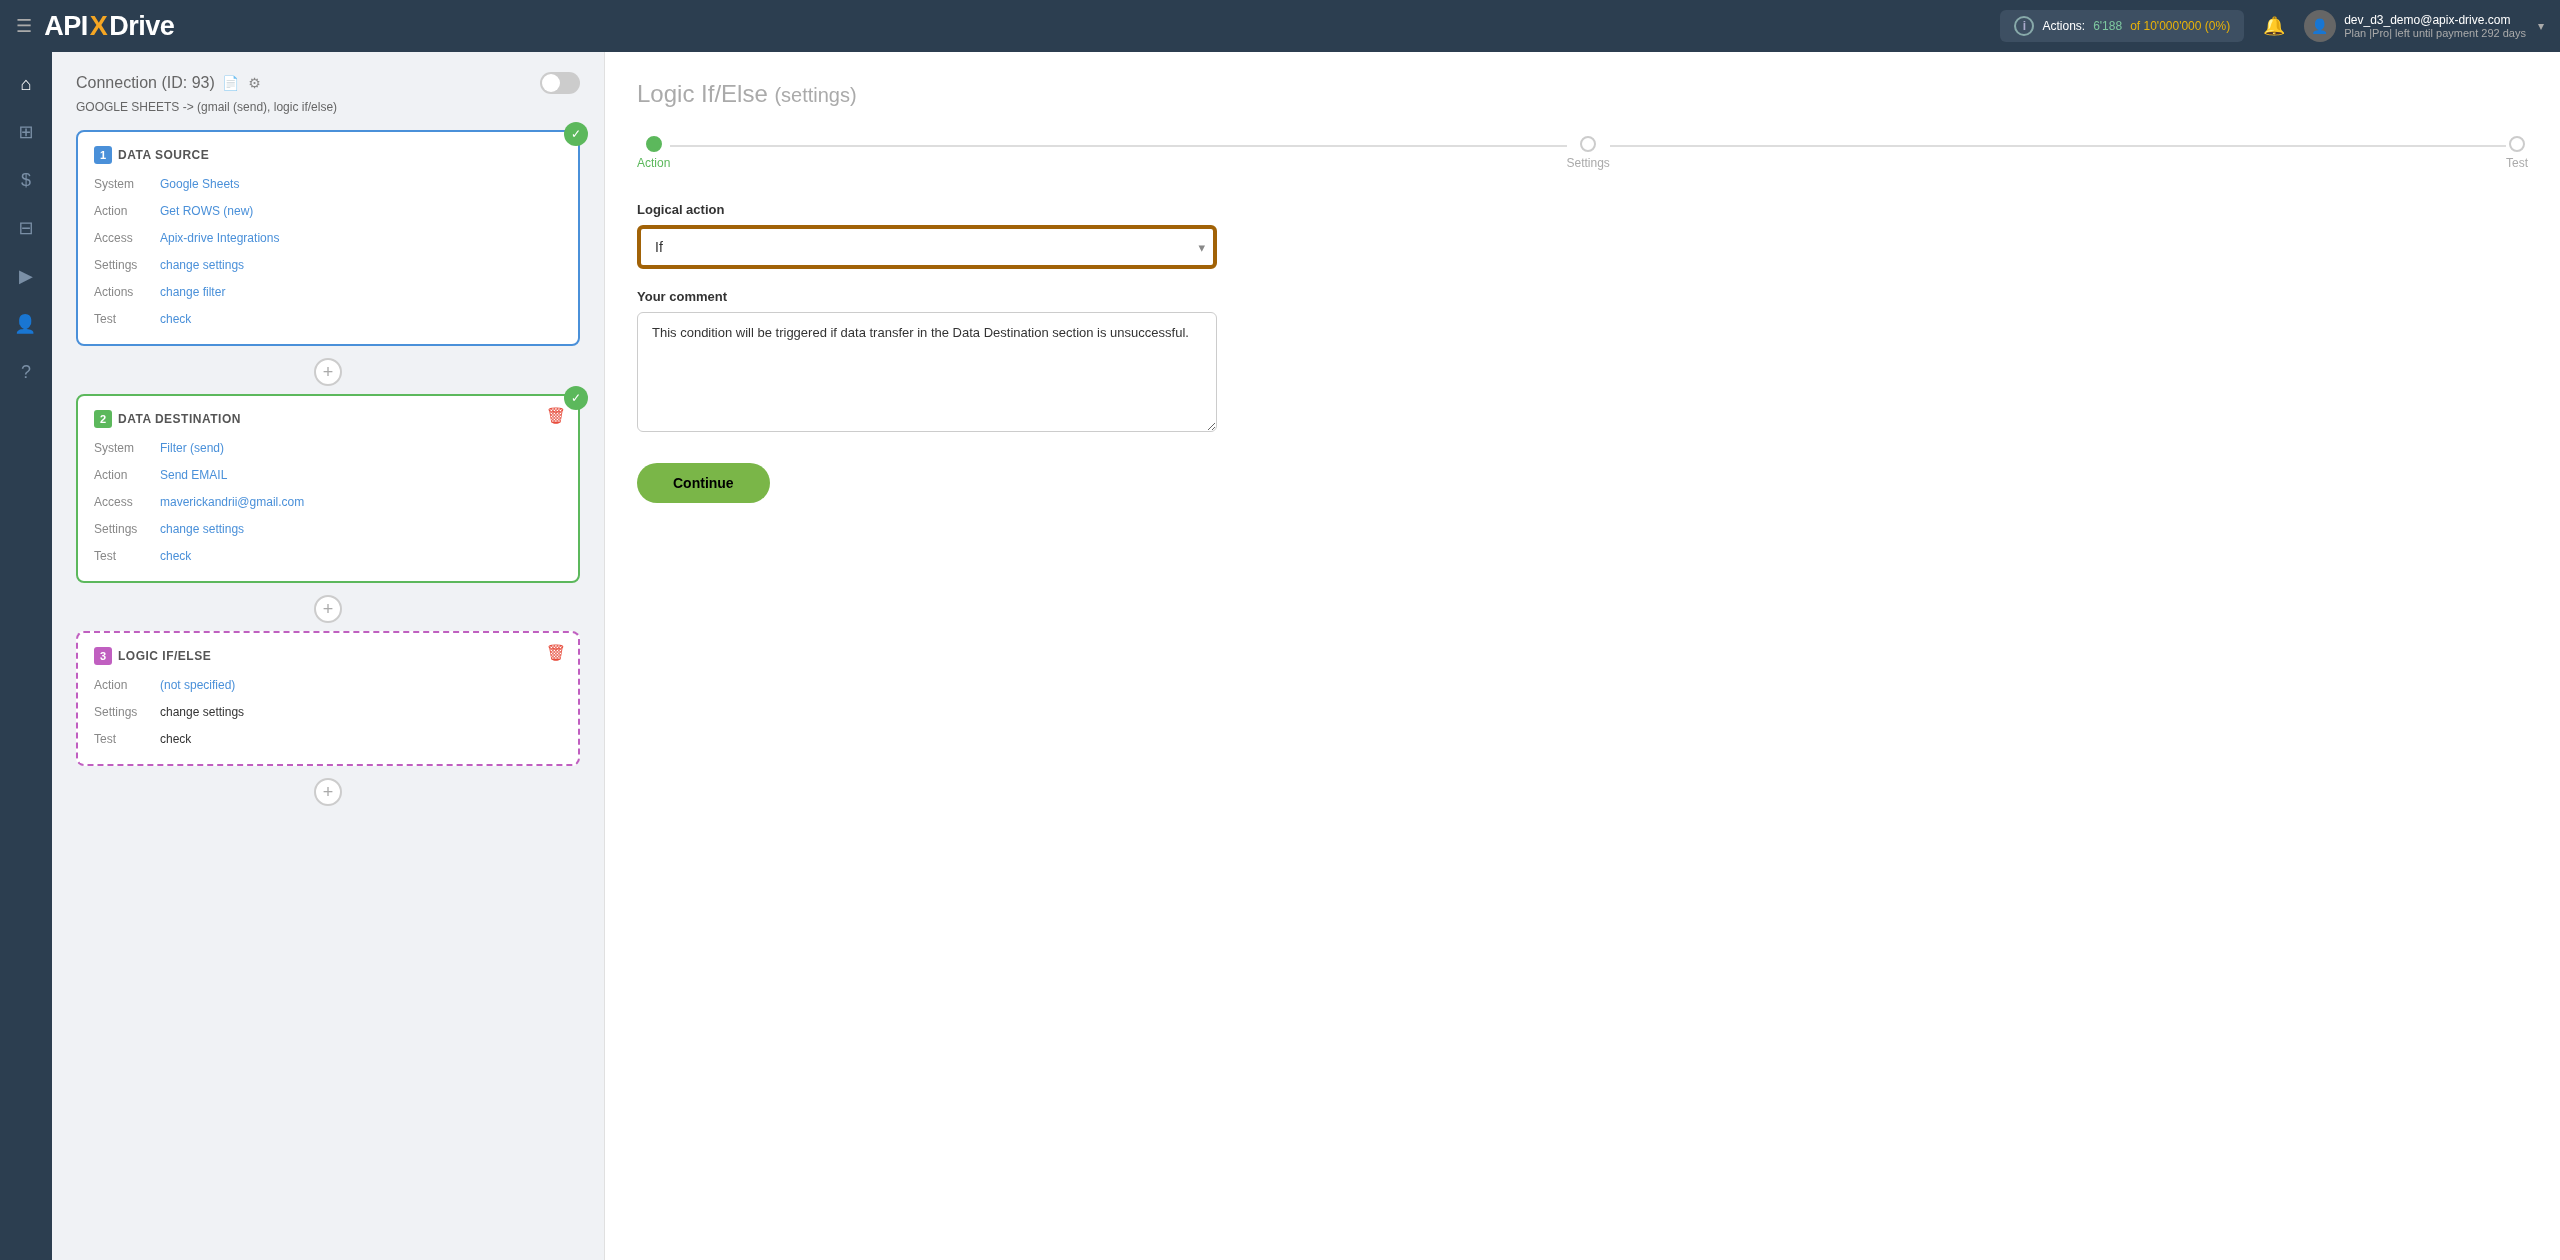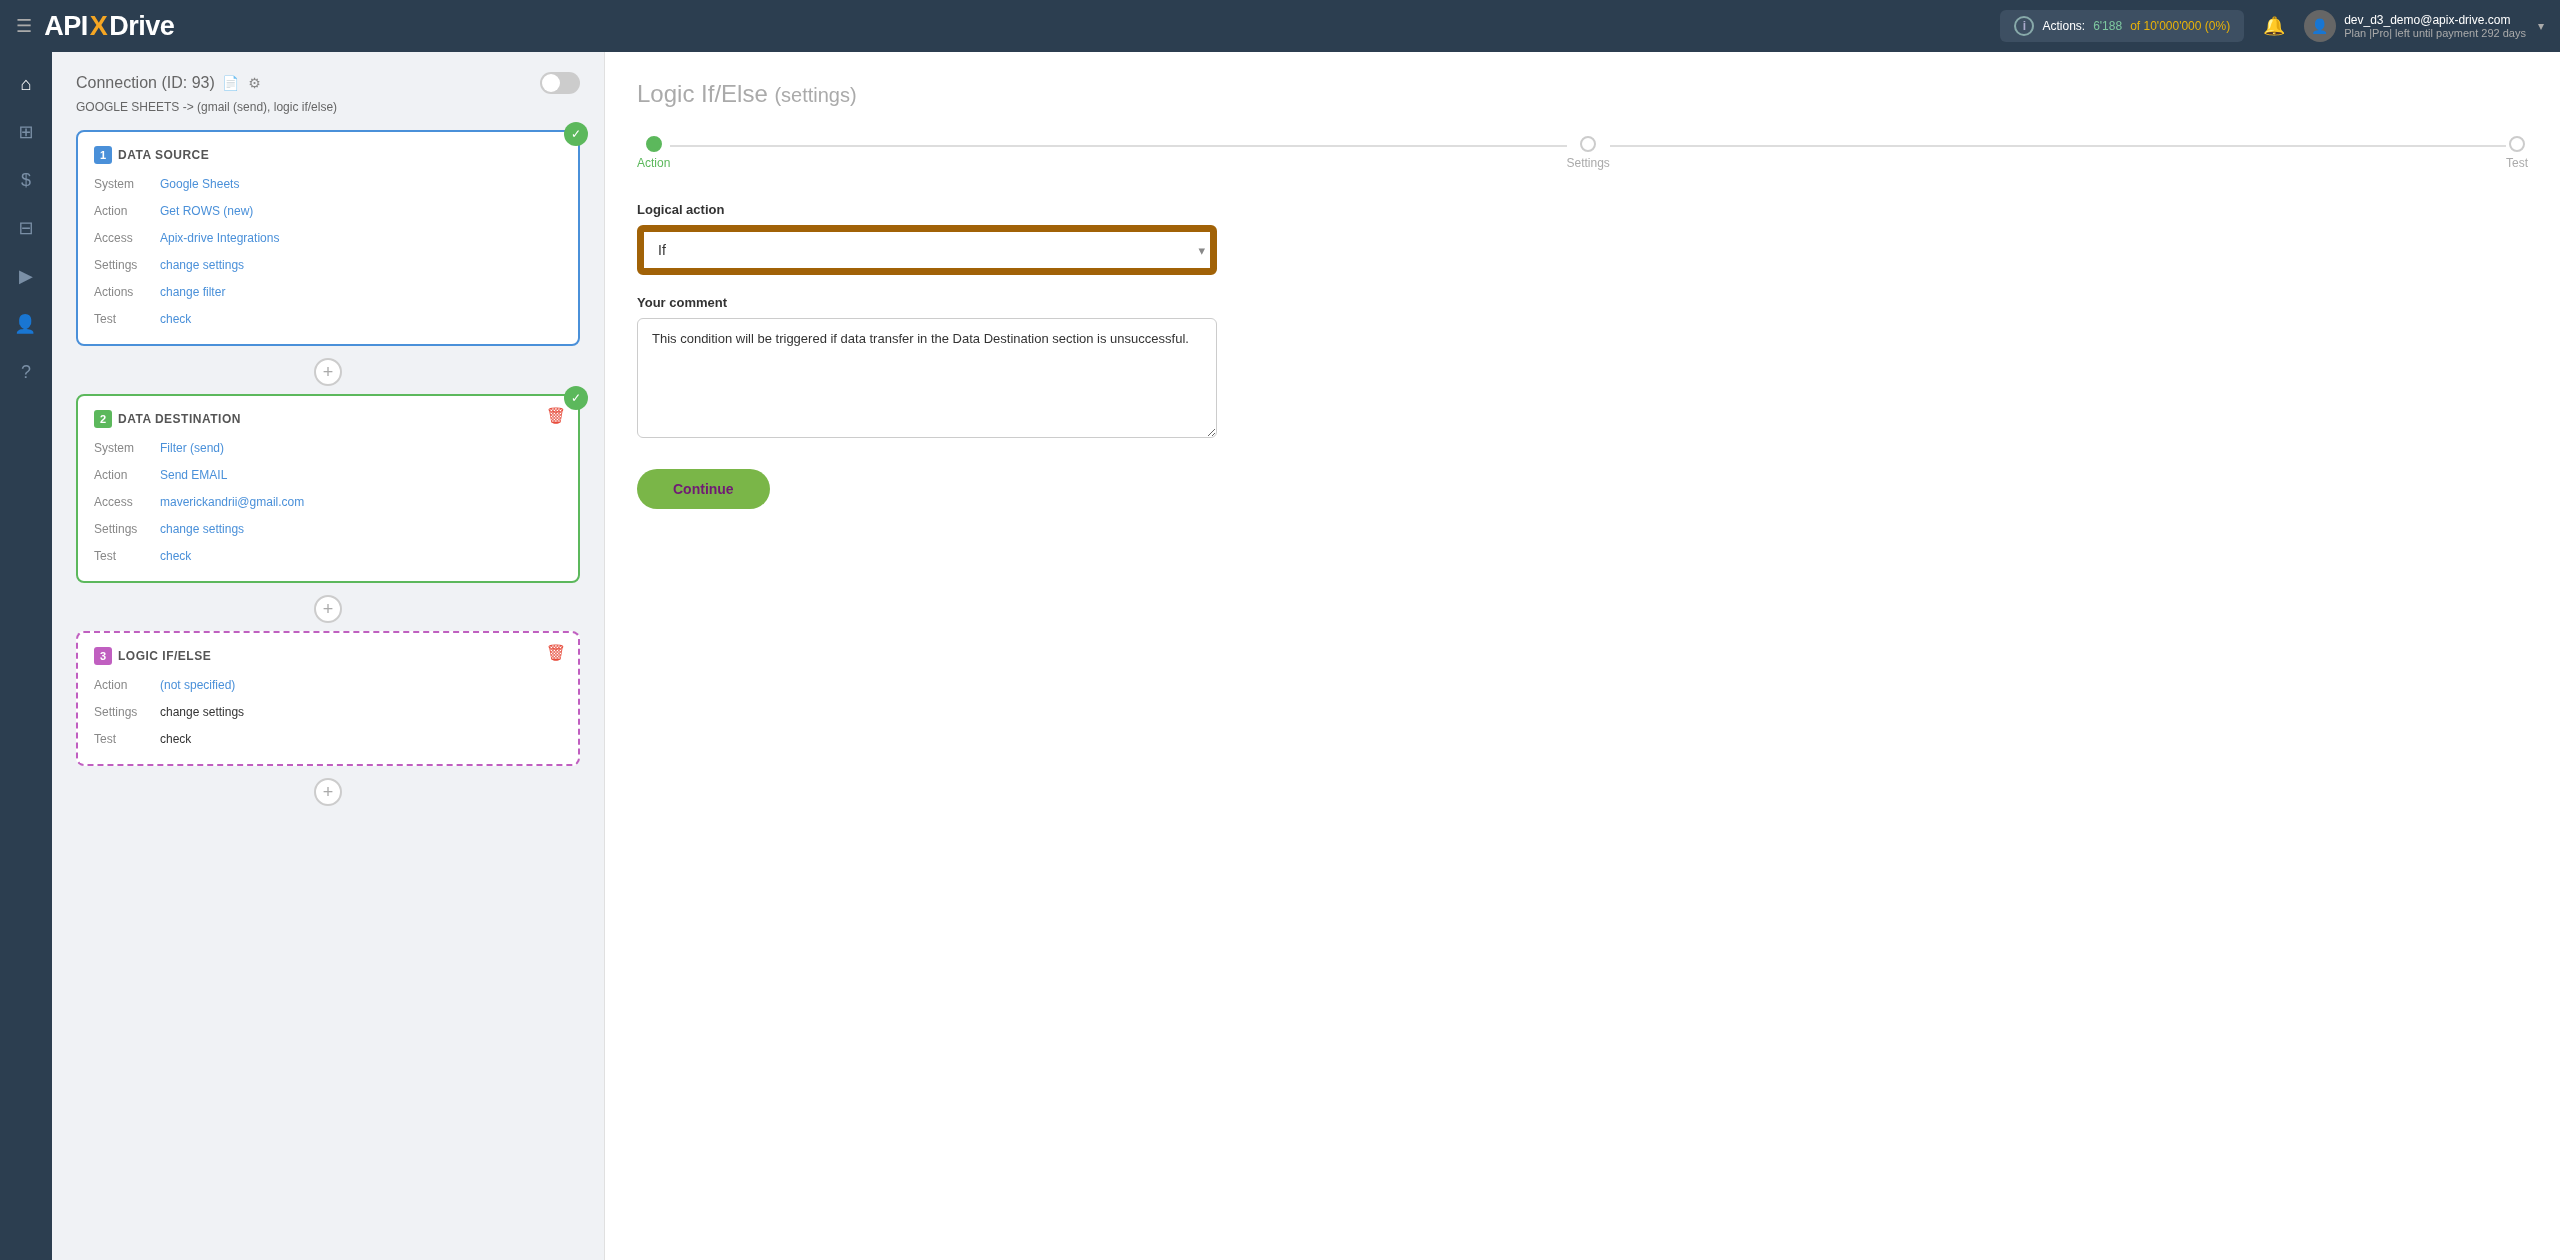--- a/index.html
+++ b/index.html
@@ -304,21 +304,21 @@
       margin-bottom: 8px;
     }
     .form-group { margin-bottom: 20px; }
     .select-wrapper {
       position: relative;
       width: 580px;
     }
     .select-wrapper select {
       width: 100%;
       padding: 10px 14px;
-      border: 7px solid #a16207;
+      border: 4px solid #a16207;
       border-radius: 6px;
       font-size: 14px;
       color: #333;
       background: #fff;
       appearance: none;
       cursor: pointer;
     }
     .select-chevron {
       position: absolute;
       right: 12px;
@@ -335,21 +335,21 @@
       border: 1px solid #ccc;
       border-radius: 6px;
       font-size: 13px;
       color: #333;
       resize: vertical;
       font-family: inherit;
     }
 
     .continue-btn {
       background: #7ab648;
-      color: #701a75;
+      color: #000000;
       border: none;
       border-radius: 24px;
       padding: 12px 36px;
       font-size: 14px;
       font-weight: 600;
       cursor: pointer;
       margin-top: 8px;
     }
   </style>
 </head>

